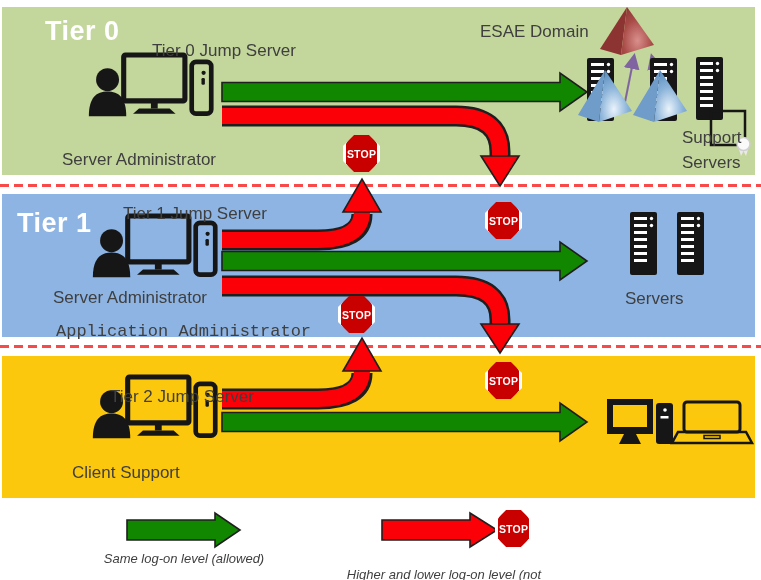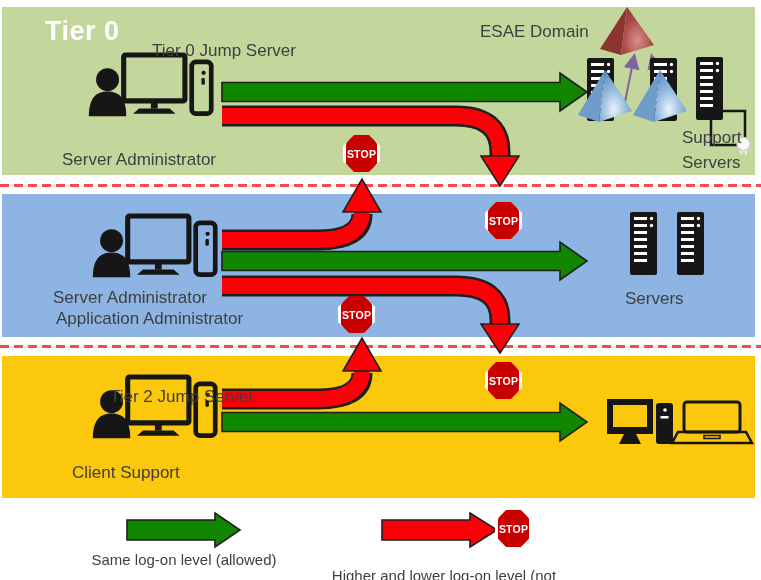--- a/index.html
+++ b/index.html
@@ -22,21 +22,21 @@
     clip-path:polygon(30% 0%,70% 0%,100% 30%,100% 70%,70% 100%,30% 100%,0% 70%,0% 30%);
     display:flex;align-items:center;justify-content:center;
     filter:drop-shadow(0 0 1px rgba(0,0,0,.55));
   }
   .stop-inner{
     width:31px;height:49px;background:#c80000;
     clip-path:polygon(30% 0%,70% 0%,100% 30%,100% 70%,70% 100%,30% 100%,0% 70%,0% 30%);
     display:flex;align-items:center;justify-content:center;
     color:#ffffff;font-weight:bold;font-size:10.5px;letter-spacing:0.2px;
   }
-  .legend-txt{position:absolute;color:#3f3f3f;font-size:15px;text-align:center;}
+  .legend-txt{position:absolute;color:#3f3f3f;font-size:13px;text-align:center;font-style:italic;}
 </style>
 </head>
 <body>
 
 <div class="canvas">
 
   <div class="band band-t0"></div>
   <div class="band band-t1"></div>
   <div class="band band-t2"></div>
 
@@ -200,22 +200,24 @@
 
   <div class="tier-title" style="left:17px;top:16px;margin-left:28px;">Tier 0</div>
   <div class="lbl" style="left:152px;top:39px;">Tier 0 Jump Server</div>
   <div class="lbl" style="left:62px;top:148px;">Server Administrator</div>
   <div class="lbl" style="left:480px;top:20px;">ESAE Domain</div>
   <div class="lbl2" style="left:682px;top:125px;">
     <div>Support</div>
     <div>Servers</div>
   </div>
 
+  <div class="tier-title" style="left:17px;top:208px;">Tier 1</div>
+  <div class="lbl" style="left:123px;top:202px;">Tier 1 Jump Server</div>
   <div class="lbl" style="left:53px;top:286px;">Server Administrator</div>
-  <div class="lbl" style="left:56px;top:307px;">Application Administrator</div>
+  <div class="lbl" style="left:56px;top:320px;font-family:Liberation Mono, monospace;">Application Administrator</div>
   <div class="lbl2" style="left:625px;top:286px;">
     <div>Servers</div>
   </div>
 
   <div class="lbl" style="left:110px;top:361px;margin-top:24px;">Tier 2 Jump Server</div>
   <div class="lbl" style="left:72px;top:461px;">Client Support</div>
 
   <div class="legend-txt" style="left:84px;top:551px;width:200px;">Same log-on level (allowed)</div>
   <div class="legend-txt" style="left:330px;top:567px;width:228px;">Higher and lower log-on level (not allowed)</div>
 

